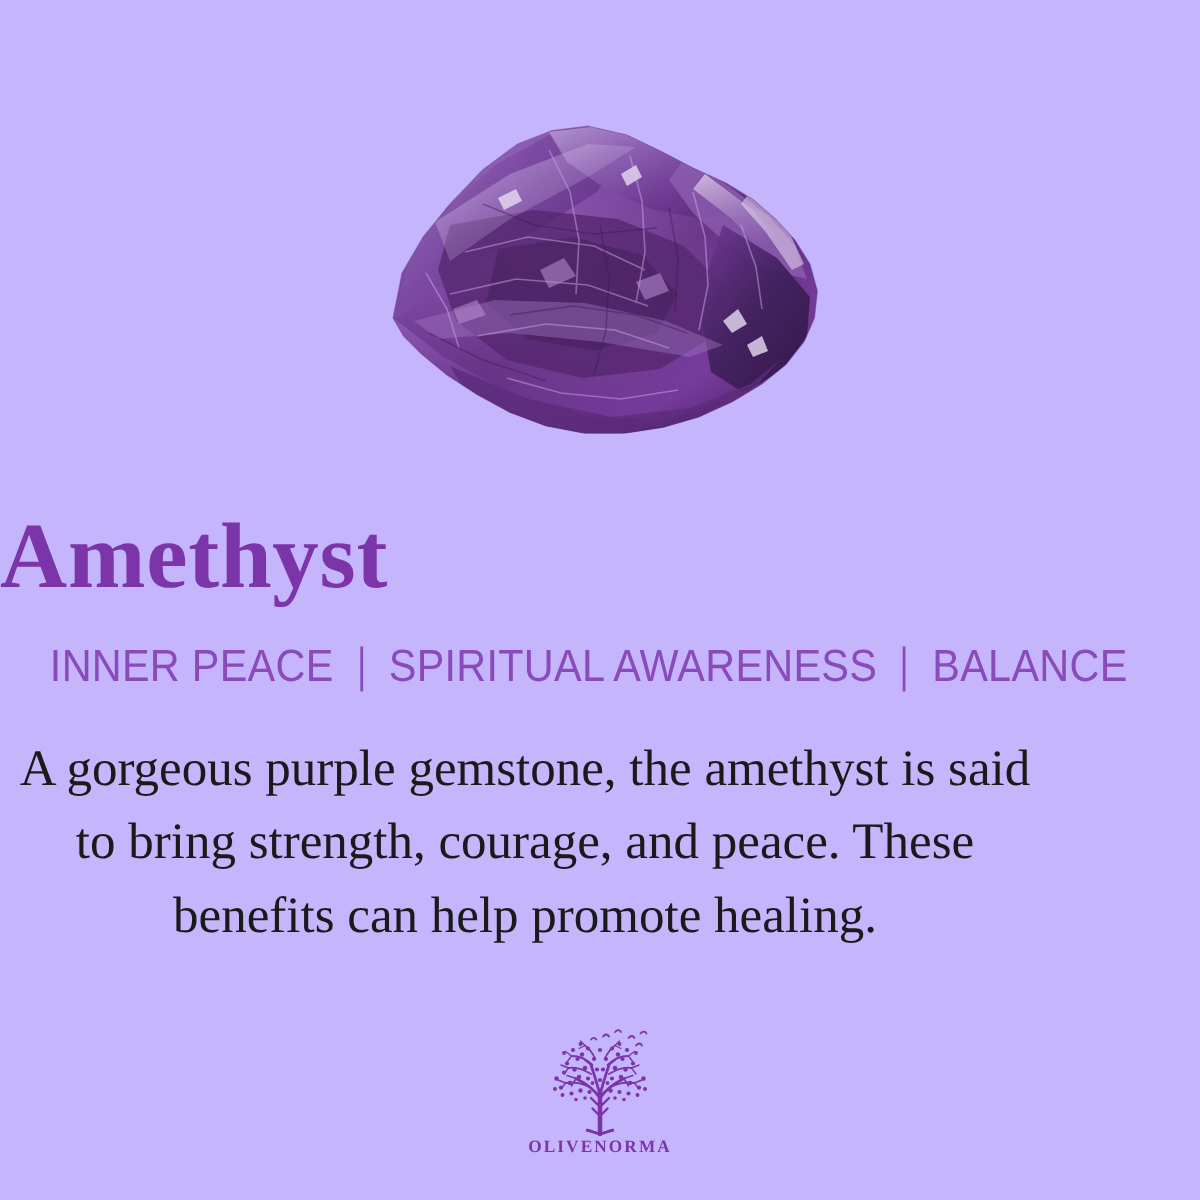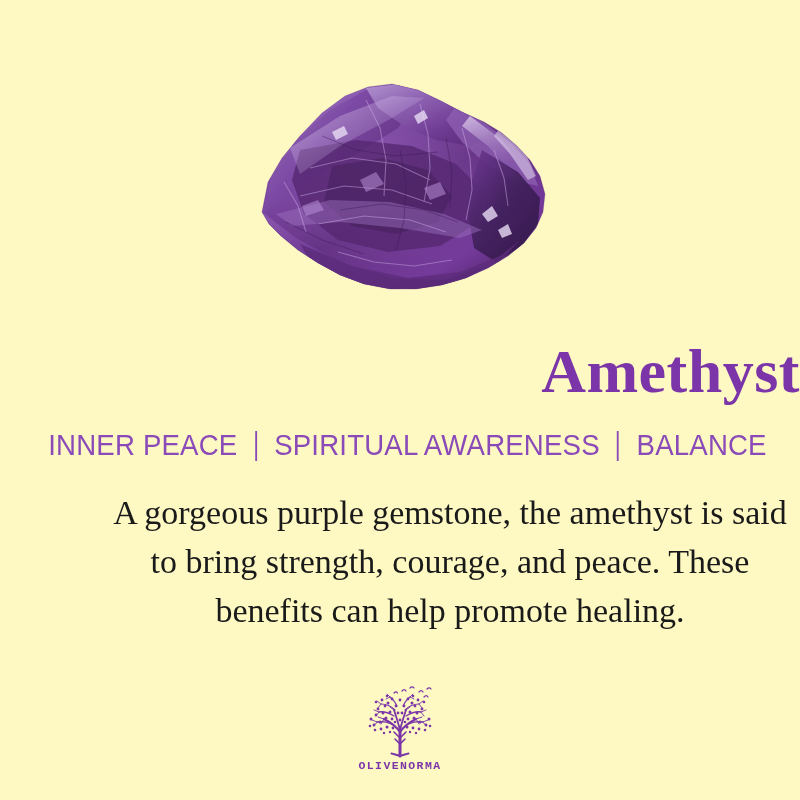--- a/index.html
+++ b/index.html
@@ -12,24 +12,24 @@
     background: #ffffff;
     font-family: "Liberation Sans", sans-serif;
     overflow: hidden;
     position: relative;
   }
 
   .card {
     width: 800px;
     height: 800px;
     position: relative;
-    background: #fef9c3;
+    background: #c4b5fd;
     display: flex;
     flex-direction: column;
-    align-items: flex-end;
+    align-items: flex-start;
   }
 
   
   .gem-wrap {
     width: 800px;
     height: 312px;
     position: relative;
   }
   .gem-svg {
     position: absolute;
@@ -94,21 +94,21 @@
     transform: translateX(-50%);
     top: 686px;
     width: 120px;
     display: flex;
     flex-direction: column;
     align-items: center;
   }
   .logo-mark { display: block; }
   .logo-text {
     margin-top: 1px;
-    font-family: Liberation Mono, monospace;
+    font-family: Liberation Serif, serif;
     font-size: 11.5px;
     font-weight: 700;
     letter-spacing: 1.4px;
     color: #7b35a8;
   }
 </style>
 </head>
 <body>
 
 <div class="card">

